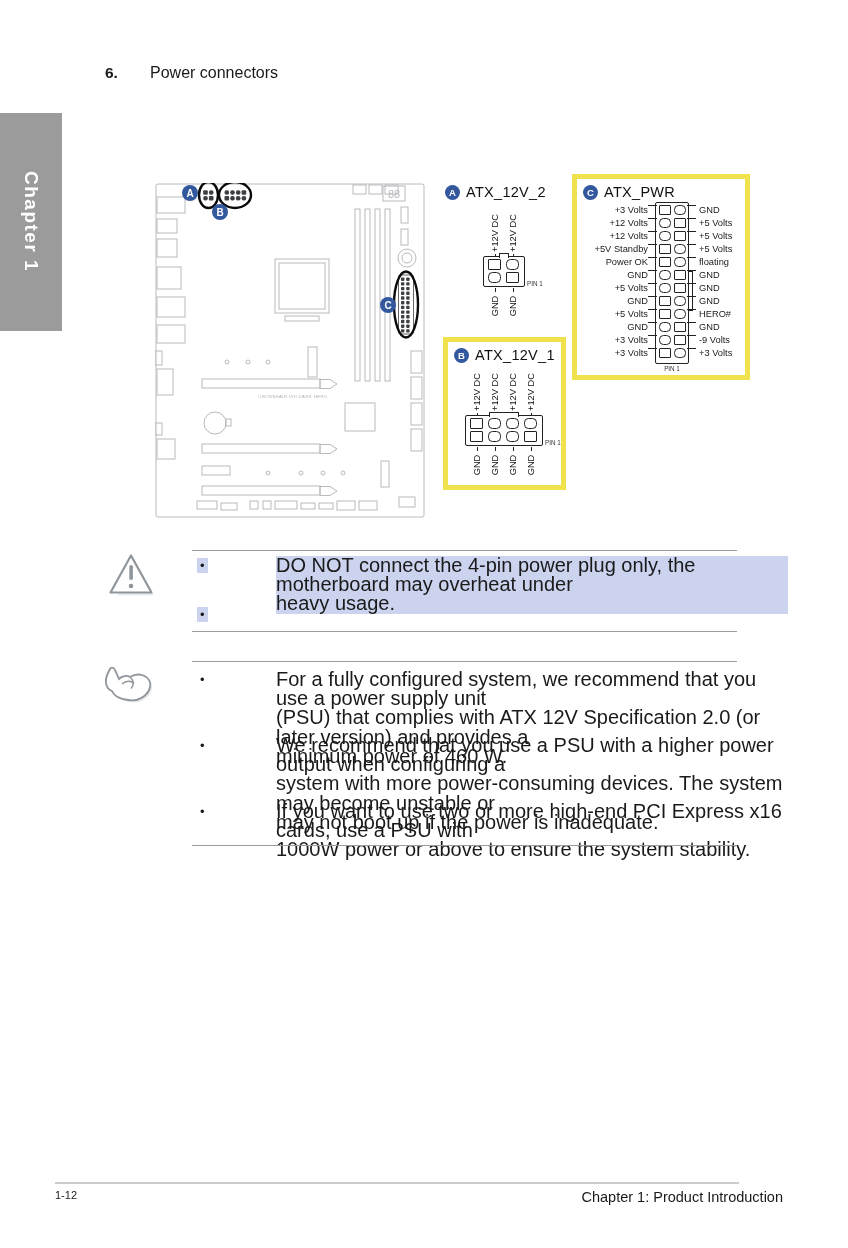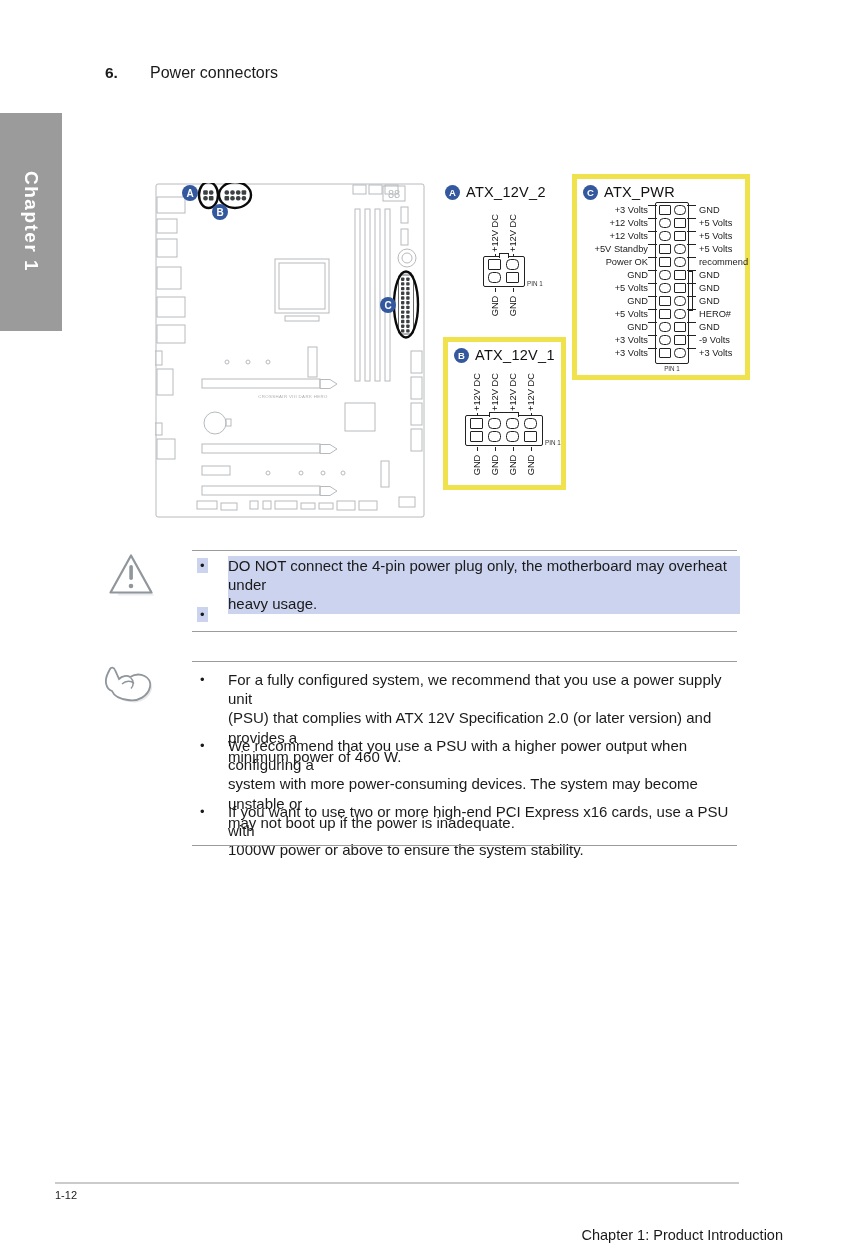--- a/index.html
+++ b/index.html
@@ -63,28 +63,28 @@
   .pwr-clip{position:absolute;left:105px;top:66px;width:4px;height:40px;
             border-top:1.2px solid #222;border-right:1.2px solid #222;border-bottom:1.2px solid #222;}
   .pwr-pin1{width:34px;margin-left:71px;text-align:center;font-size:6.3px;color:#333;margin-top:4px;}
 
   
   .rule{position:absolute;border-top:1.5px solid #9c9c9c;}
   .bullet-row{position:absolute;left:197px;display:flex;}
   .dot{width:31px;font-size:13px;line-height:19.2px;flex:none;}
   .dothl{font-style:normal;padding:0 3px;}
   .dothl.hl{background:#ccd3ee;}
-  .btext{width:512px;font-size:15px;line-height:19.2px;white-space:pre-line;}
+  .btext{width:512px;font-size:20px;line-height:19.2px;white-space:pre-line;margin-left:48px;}
   .hl{background:#ccd3ee;}
   .icon{position:absolute;}
 
   
   .footer-rule{position:absolute;left:55px;top:1182px;width:684px;border-top:2.5px solid #cbcbcb;}
   .page-num{position:absolute;left:55px;top:1189px;font-size:11px;}
-  .footer-chapter{position:absolute;right:65px;top:1189px;font-size:14.5px;margin-top:38px;}
+  .footer-chapter{position:absolute;right:65px;top:1189px;font-size:14.5px;}
 
   svg text{font-family:"Liberation Sans",sans-serif;}
 </style>
 </head>
 <body>
 
 <div id="page">
 
   <div class="chapter-tab">
     <span>Chapter 1</span>
@@ -327,21 +327,21 @@
             <span class="pin rd"></span>
             <span class="pwr-lead"></span>
             <span class="pwr-r">+5 Volts</span>
           </div>
           <div class="pwr-row">
             <span class="pwr-l">Power OK</span>
             <span class="pwr-lead"></span>
             <span class="pin sq"></span>
             <span class="pin rd"></span>
             <span class="pwr-lead"></span>
-            <span class="pwr-r">recommend</span>
+            <span class="pwr-r">floating</span>
           </div>
           <div class="pwr-row">
             <span class="pwr-l">GND</span>
             <span class="pwr-lead"></span>
             <span class="pin rd"></span>
             <span class="pin sq"></span>
             <span class="pwr-lead"></span>
             <span class="pwr-r">GND</span>
           </div>
           <div class="pwr-row">

